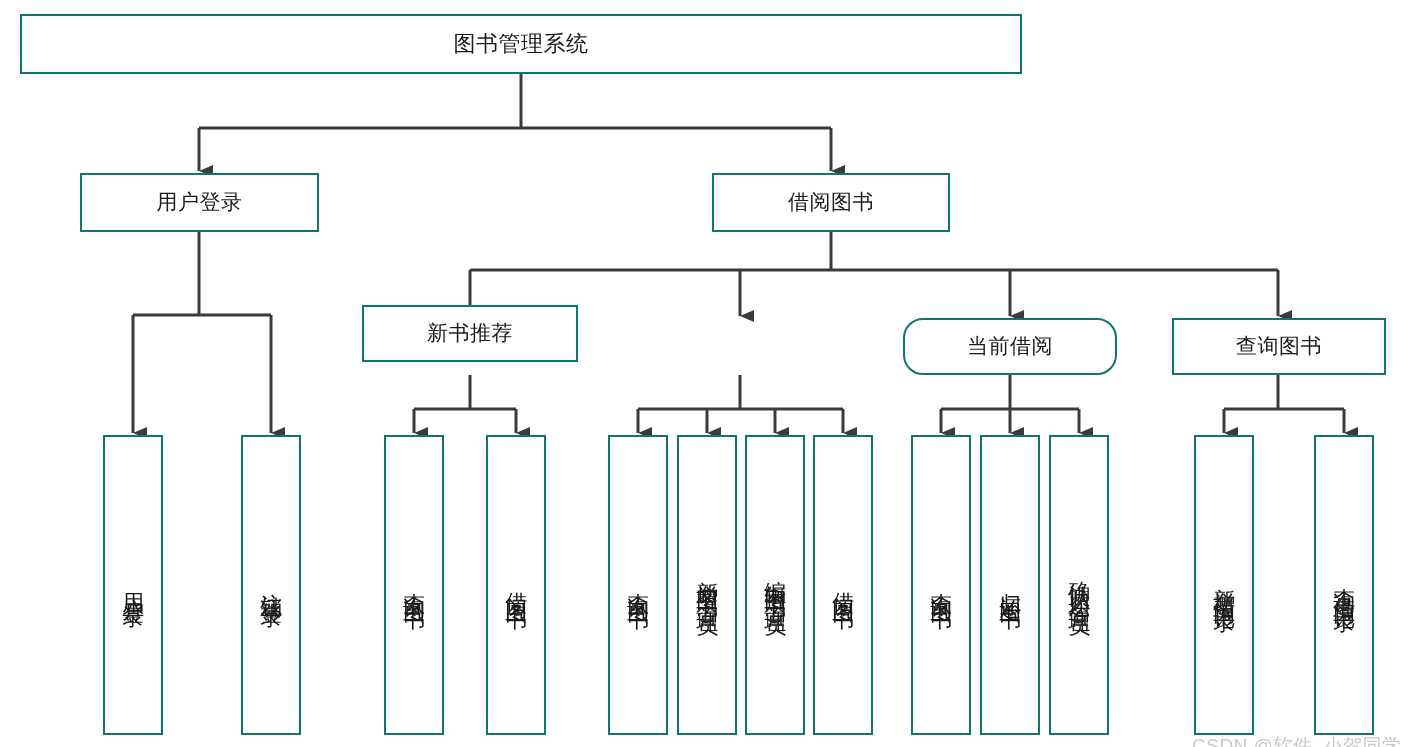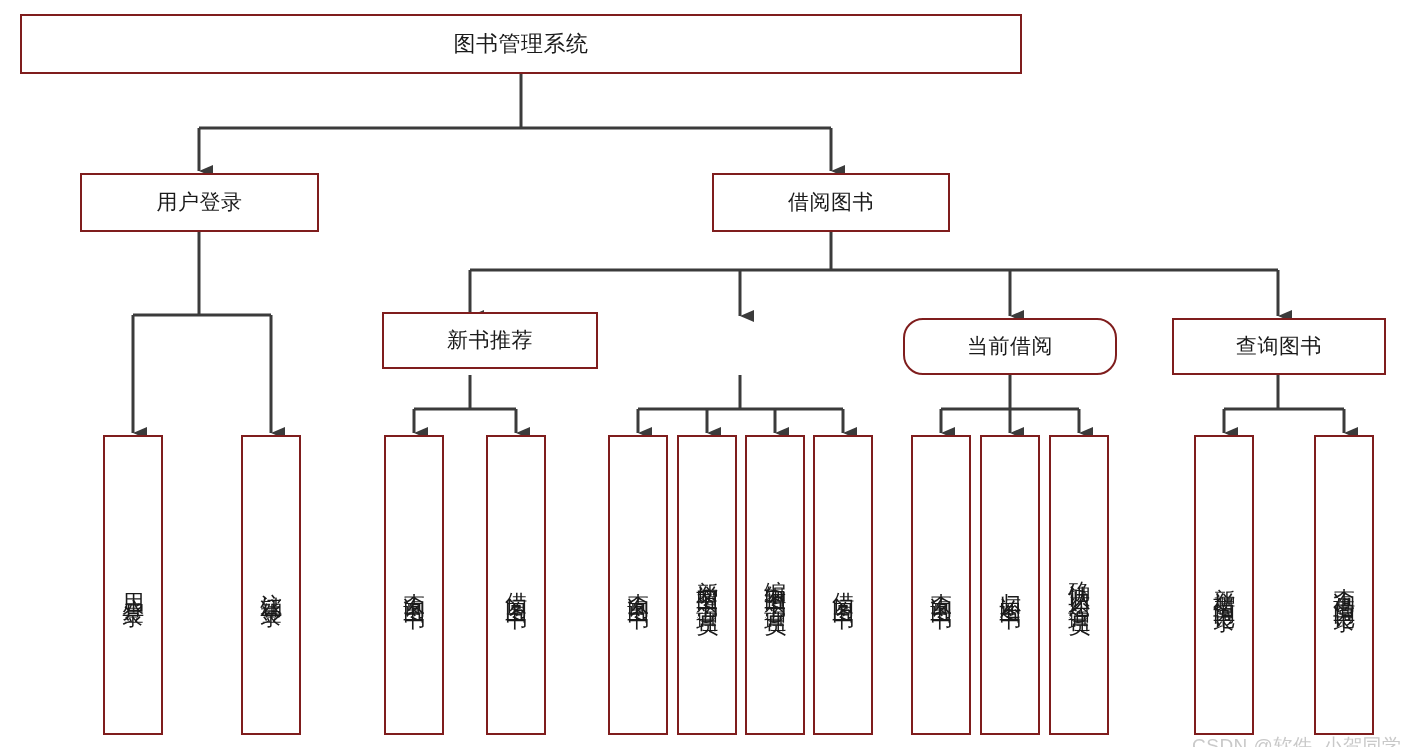--- a/index.html
+++ b/index.html
@@ -23,21 +23,21 @@
     left: 0;
     top: 0;
     width: 1405px;
     height: 747px;
     pointer-events: none;
   }
   .node {
     position: absolute;
     box-sizing: border-box;
     background: #ffffff;
-    border: 2px solid #7f1d1d;
+    border: 2px solid #0f766e;
     display: flex;
     align-items: center;
     justify-content: center;
     color: #1a1a1a;
   }
   .node-label {
     display: block;
     text-align: center;
     line-height: 1.18;
     color: #1a1a1a;
@@ -136,21 +136,21 @@
     <span class="node-label">图书管理系统</span>
   </div>
 
   <div class="node horiz" style="left:80px; top:173px; width:239px; height:59px;">
     <span class="node-label">用户登录</span>
   </div>
   <div class="node horiz" style="left:712px; top:173px; width:238px; height:59px;">
     <span class="node-label">借阅图书</span>
   </div>
 
-  <div class="node horiz" style="left:362px; top:312px; width:216px; height:57px;margin-left:20px;">
+  <div class="node horiz" style="left:362px; top:305px; width:216px; height:57px;">
     <span class="node-label">新书推荐</span>
   </div>
   <div class="node horiz" style="left:903px; top:318px; width:214px; height:57px;border-radius:20px;">
     <span class="node-label">当前借阅</span>
   </div>
   <div class="node horiz" style="left:1172px; top:318px; width:214px; height:57px;">
     <span class="node-label">查询图书</span>
   </div>
 
   <div class="node leaf" style="left:103px; top:435px; width:60px; height:300px;">

